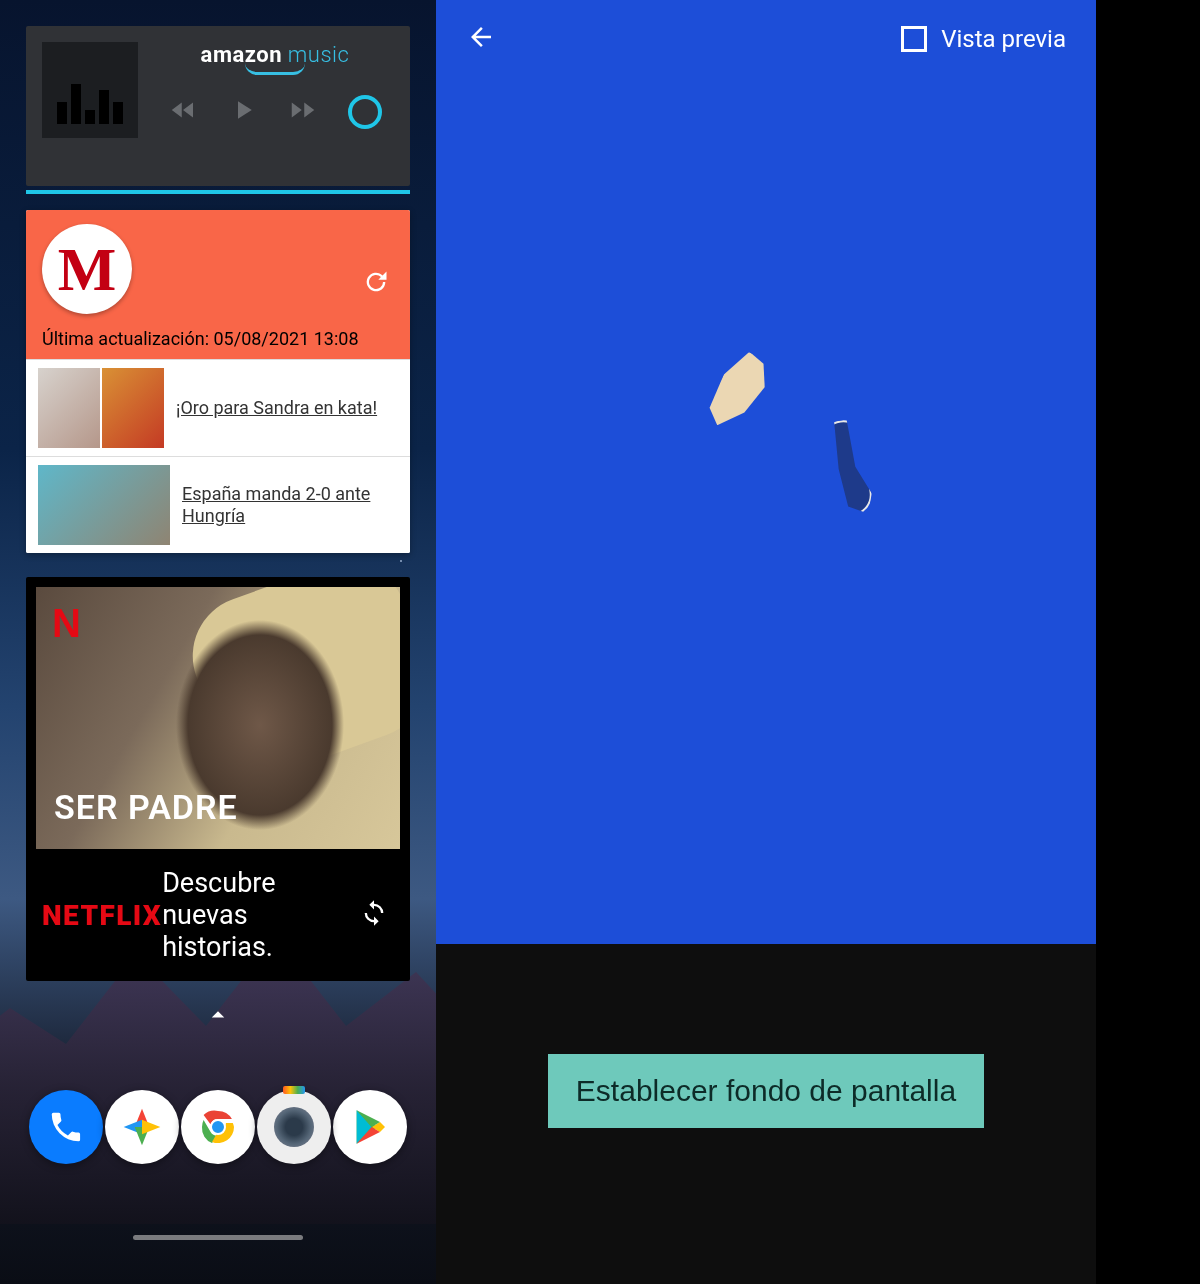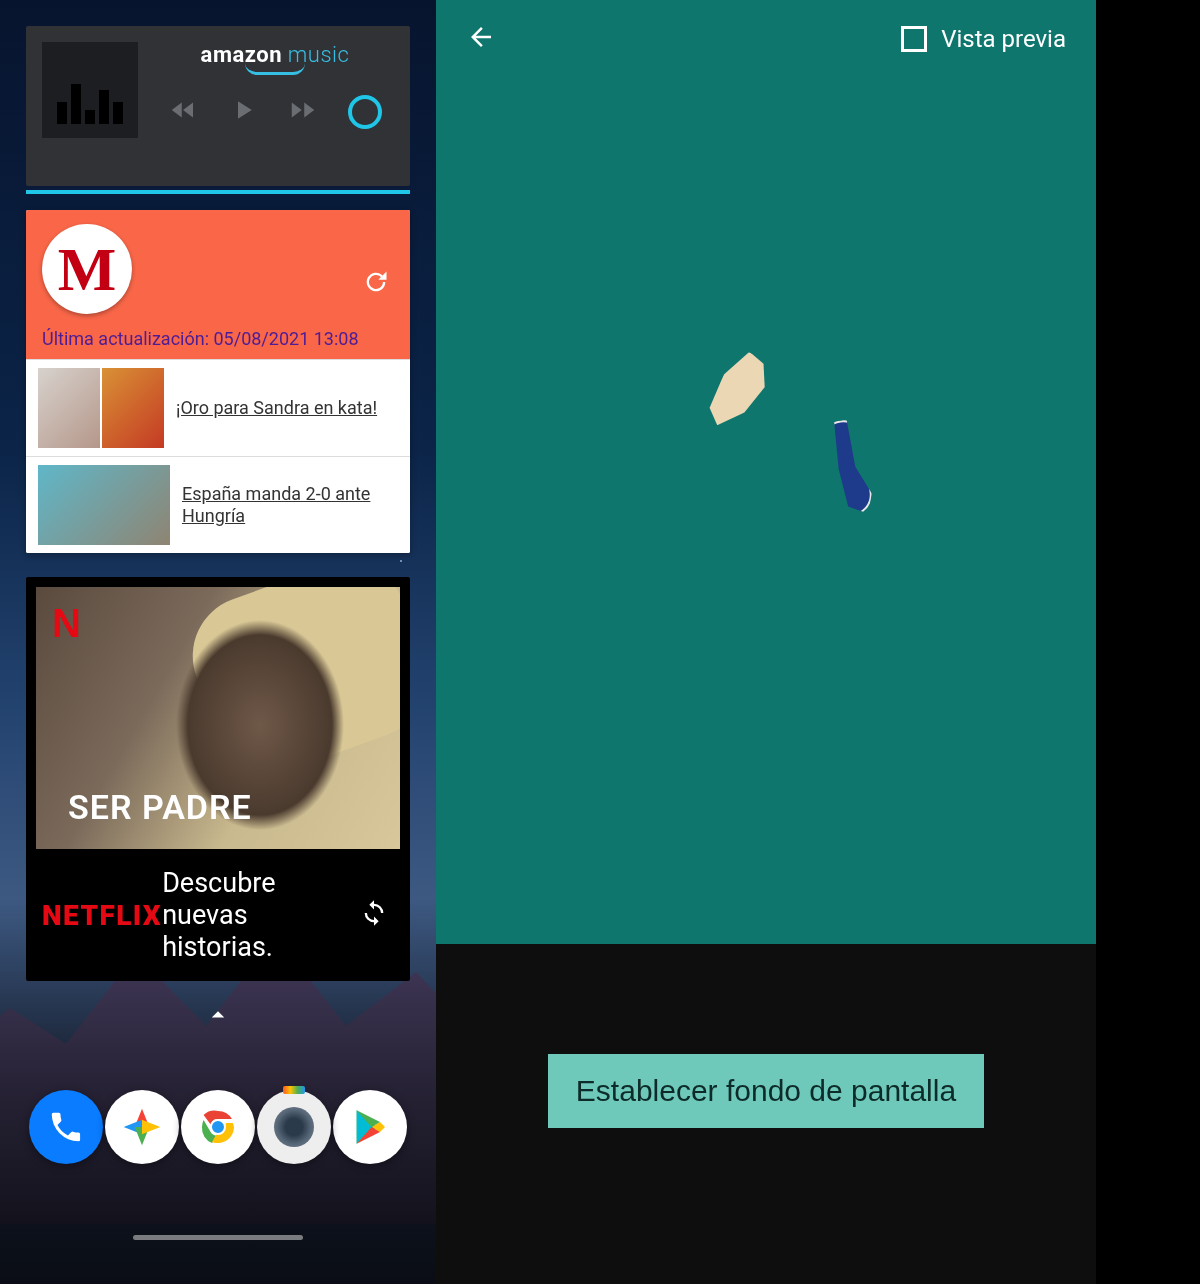--- a/index.html
+++ b/index.html
@@ -41,49 +41,49 @@
   .amazon-controls { display:flex; gap:30px; align-items:center; margin-top:20px; }
   .amazon-controls svg { width:30px; height:30px; fill:#6a6d71; }
   .alexa-ring { width:34px; height:34px; border-radius:50%; border:4px solid #1fc6e8; background:transparent; }
   .amazon-bar { position:absolute; left:0; right:0; bottom:-8px; height:4px; background:#1fc6e8; }
   
   .marca-widget { background:#fff; border-radius:2px; overflow:hidden; box-shadow:0 2px 6px rgba(0,0,0,.3); }
   .marca-header { background:#f96648; padding:14px 16px 10px 16px; position:relative; min-height:136px; }
   .marca-logo { width:90px; height:90px; border-radius:50%; background:#fff; display:flex; align-items:center; justify-content:center; box-shadow:0 2px 4px rgba(0,0,0,.3); }
   .marca-logo span { font-family:Georgia,serif; font-size:62px; font-weight:900; color:#c30013; line-height:1; }
   .marca-refresh { position:absolute; right:20px; top:58px; }
-  .marca-updated { color:#4c1d95; font-size:18px; margin-top:14px; }
+  .marca-updated { color:#000000; font-size:18px; margin-top:14px; }
   .marca-item { display:flex; align-items:center; gap:12px; padding:8px 12px; border-top:1px solid #ddd; background:#fff; }
   .marca-thumbs { display:flex; gap:2px; }
   .marca-thumb { width:62px; height:80px; background:#bbb; }
   .thumb-a { background:linear-gradient(135deg,#d7d2cd,#b5978a); }
   .thumb-b { background:linear-gradient(135deg,#d99135,#c43a24); }
   .thumb-c { width:132px; background:linear-gradient(135deg,#5fb7c9,#8f8472); }
   .marca-title { font-size:18px; color:#333; line-height:1.25;text-decoration:underline; }
   
   .netflix-widget { background:#000; border-radius:2px; padding:10px; color:#fff; }
   .netflix-hero { height:262px; background:linear-gradient(120deg,#5a4a3e 0%,#7b6a5a 35%,#c9b98e 65%,#d7c79a 100%); position:relative; overflow:hidden; }
   .netflix-n { position:absolute; top:14px; left:16px; font-size:40px; font-weight:900; color:#e50914; font-family:Arial; }
-  .netflix-title { position:absolute; left:32px; bottom:22px; font-size:34px; font-weight:600; letter-spacing:1px; color:#fff; }
+  .netflix-title { position:absolute; left:18px; bottom:22px; font-size:34px; font-weight:600; letter-spacing:1px; color:#fff; }
   .netflix-face { position:absolute; right:30px; top:30px; width:220px; height:240px;
     background: radial-gradient(ellipse 120px 150px at 50% 45%,#6f5848 0%,#4a3a2e 60%,transparent 70%); border-radius:50%; }
   .netflix-arm { position:absolute; right:-20px; top:-10px; width:220px; height:180px;
     background:#d9c896; border-radius:60px; transform:rotate(-20deg); }
   .netflix-bar { display:flex; align-items:center; justify-content:space-between; padding:18px 12px 8px 6px; }
   .netflix-word { color:#e50914; font-size:28px; font-weight:900; letter-spacing:1.4px; }
   .netflix-tag { font-size:27px; color:#fff; }
   .netflix-sync { margin-left:10px; }
   
   .chevron-up { position:absolute; bottom:250px; left:50%; transform:translateX(-50%); z-index:3; }
   .dock { position:absolute; bottom:120px; left:0; right:0; display:flex; justify-content:space-around; padding:0 28px; z-index:3; }
   .dock-icon { width:74px; height:74px; border-radius:50%; background:#fff; display:flex; align-items:center; justify-content:center; box-shadow:0 2px 8px rgba(0,0,0,.4); }
   .dock-icon.phone { background:#0a7cff; }
   .nav-pill { position:absolute; bottom:44px; left:50%; transform:translateX(-50%); width:170px; height:5px; background:#aaa; border-radius:3px; opacity:.7; z-index:3; }
   
-  .right { width:660px; height:1284px; background:#0f766e; position:relative; }
+  .right { width:660px; height:1284px; background:#1d4ed8; position:relative; }
   .right-top { display:flex; align-items:center; justify-content:space-between; padding:22px 30px; }
   .back-arrow svg { width:30px; height:30px; fill:#fff; }
   .preview { display:flex; align-items:center; gap:14px; color:#fff; font-size:24px; }
   .preview-box { width:26px; height:26px; border:3px solid #fff; }
   .lw-canvas { position:absolute; inset:0; }
   .worm { position:absolute; border-radius:20px; }
   .worm1 { left:270px; top:350px; width:60px; height:80px; background:#ebd7b3; transform:rotate(28deg); border-radius:40px; clip-path:polygon(40% 0,70% 5%,90% 30%,80% 70%,50% 100%,25% 85%,20% 40%); }
   .worm2 { left:390px; top:420px; width:42px; height:96px; background:#1e3a8a; border:2px solid #e8e8e8; border-radius:30px; transform:rotate(-8deg); clip-path:polygon(35% 0,65% 0,70% 50%,100% 80%,85% 100%,40% 90%,30% 50%); }
   .right-bottom { position:absolute; bottom:0; left:0; right:0; height:340px; background:#0e0e0e; display:flex; flex-direction:column; align-items:center; padding-top:40px; }
   .lw-title { color:#fff; font-size:30px; font-weight:700; }

